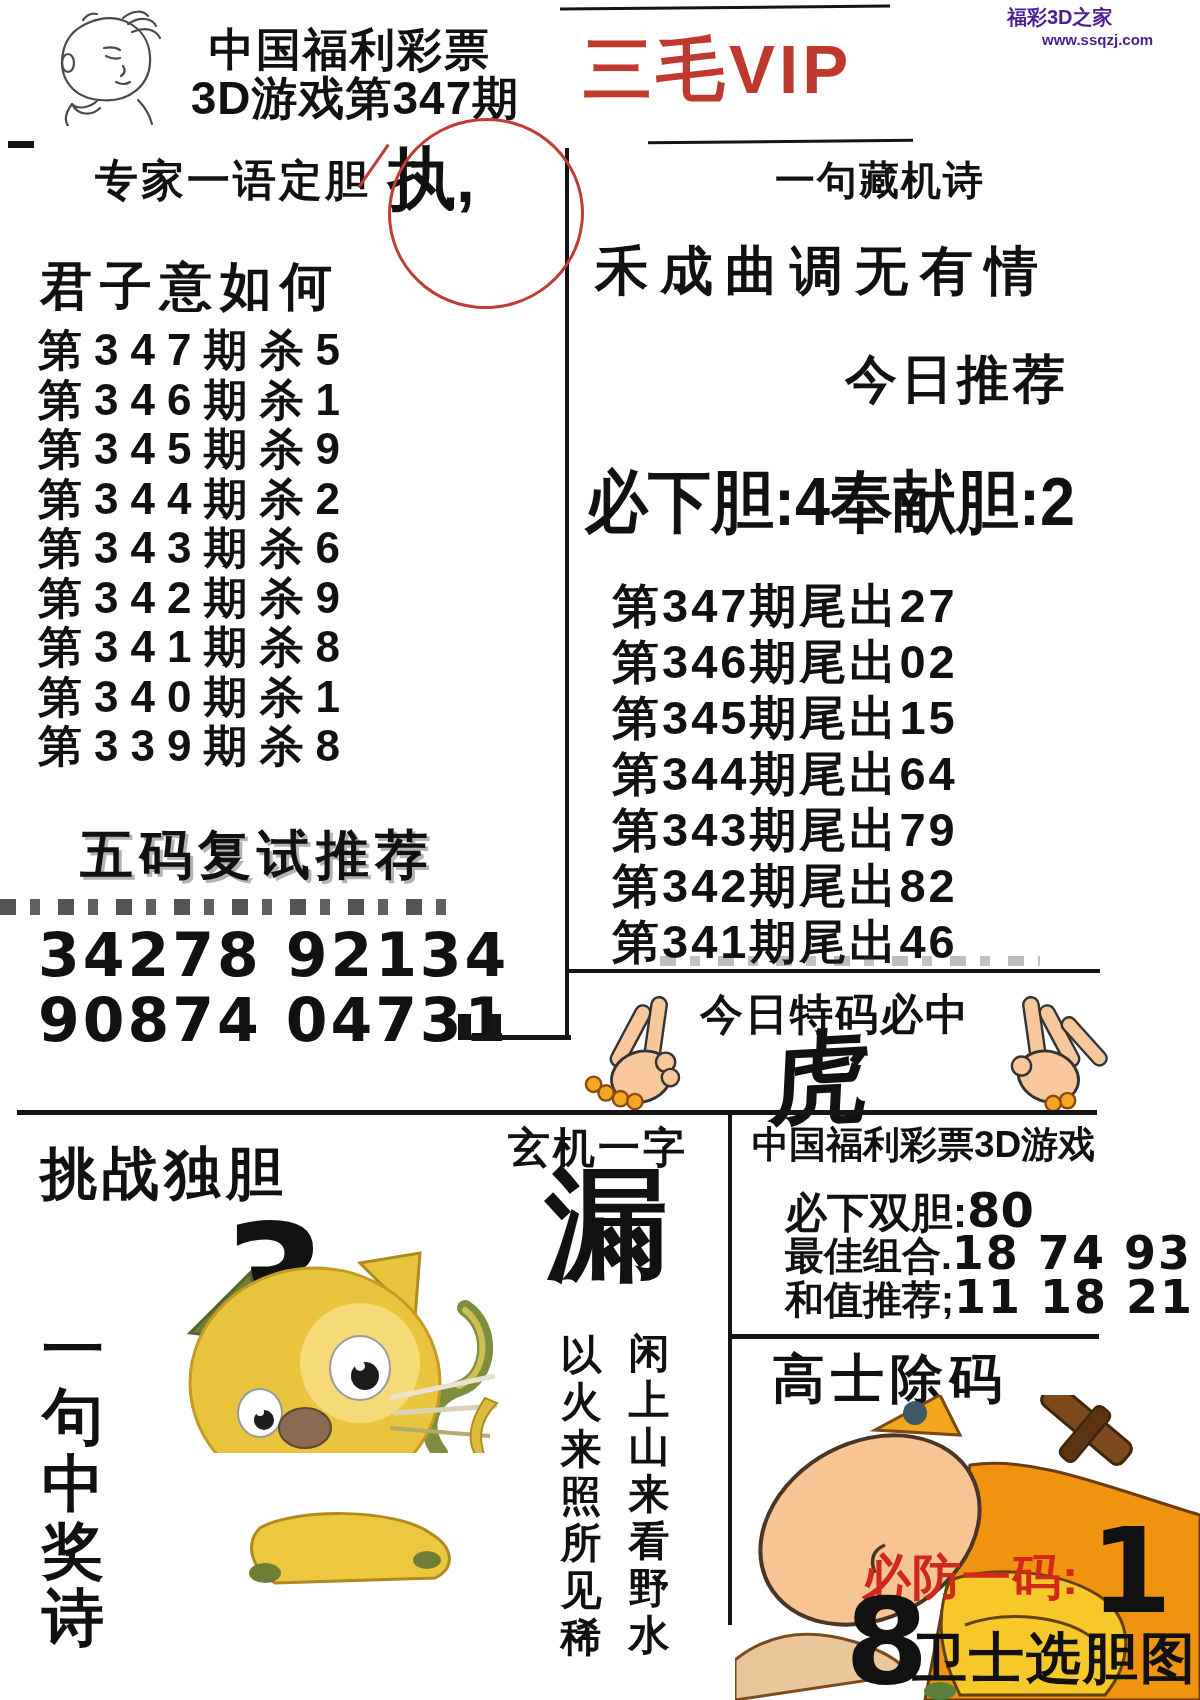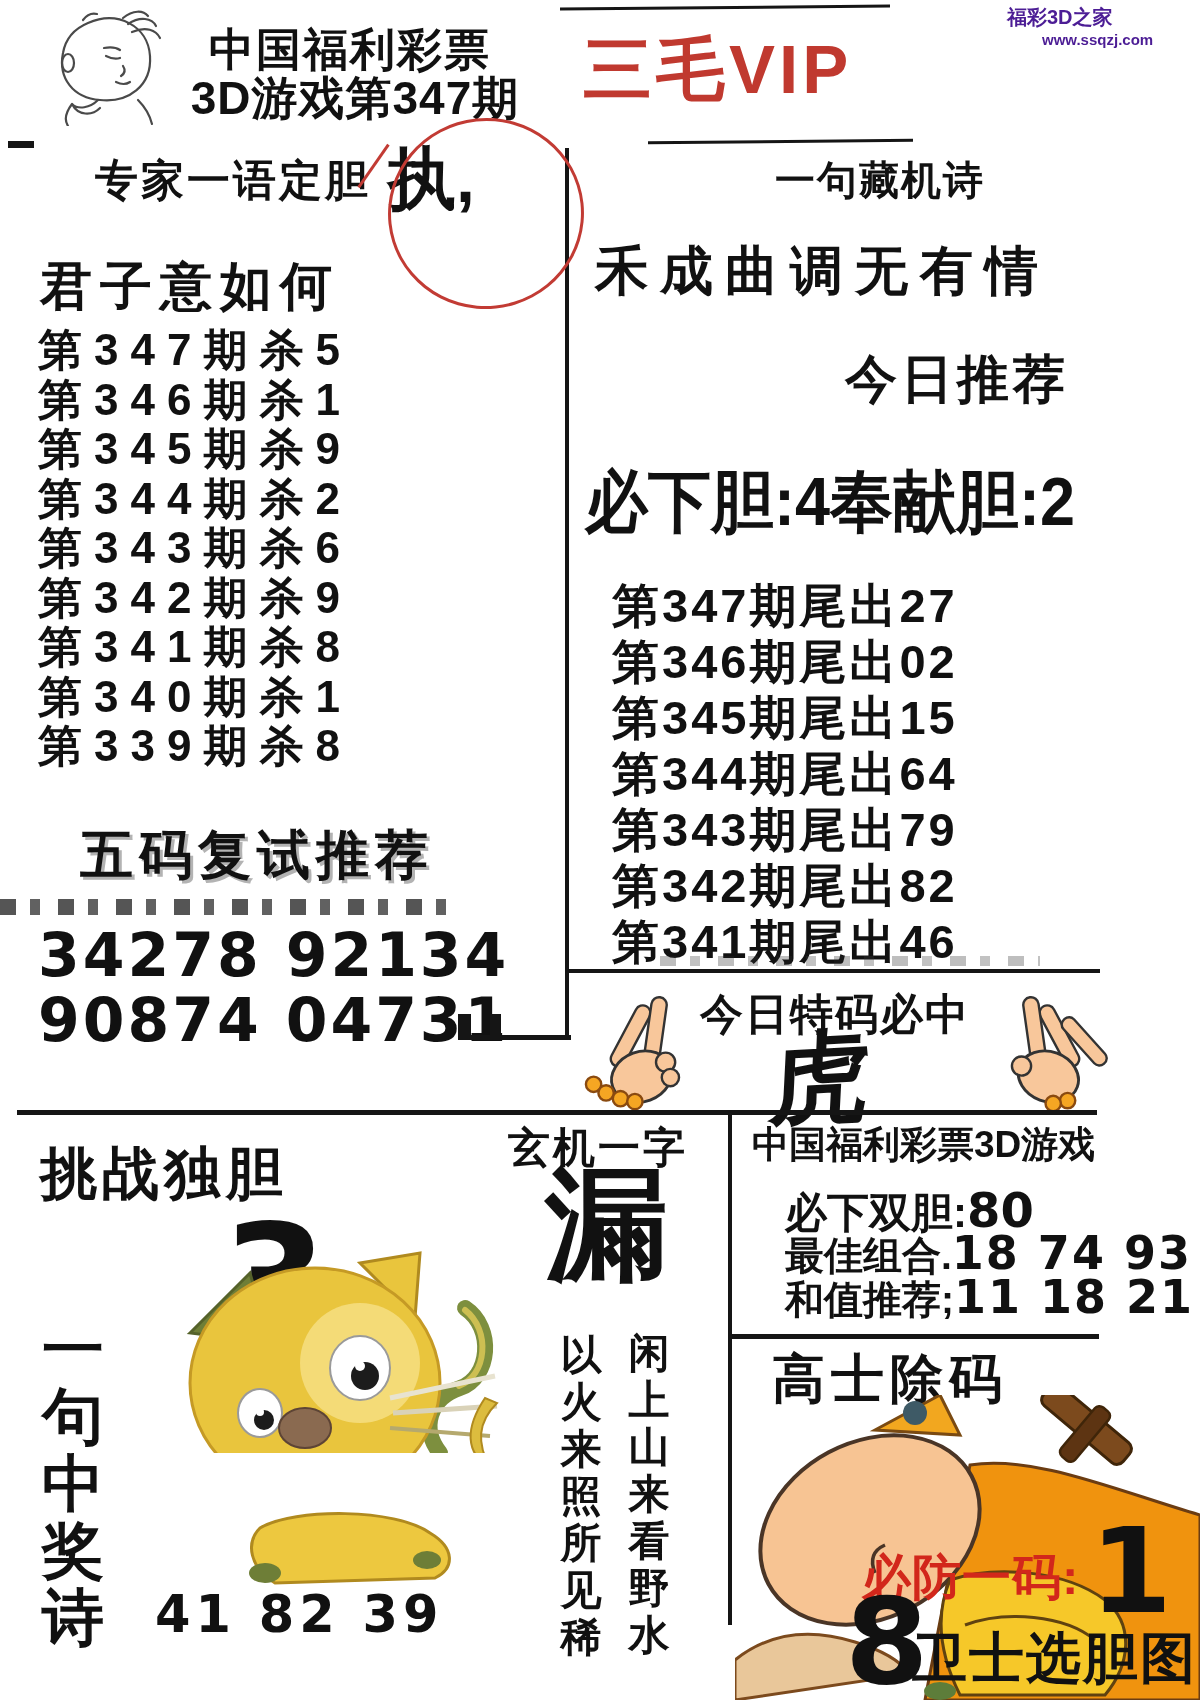--- a/index.html
+++ b/index.html
@@ -161,21 +161,20 @@
     <path d="M225,160 L330,138" stroke="#e8e3d0" stroke-width="5"></path>
     <path d="M228,175 L332,168" stroke="#d9d2b8" stroke-width="5"></path>
     <path d="M225,190 L325,198" stroke="#b5a96e" stroke-width="4"></path>
     <path d="M320,160 C300,190 300,215 325,230 C312,205 312,185 332,165 Z" fill="#dcbc3e" stroke="#b08a1f" stroke-width="2"></path>
     <rect x="0" y="215" width="335" height="75" fill="#ffffff"></rect>
     <path d="M95,290 C130,270 230,270 265,295 C290,310 290,330 270,340 L110,345 C85,330 80,305 95,290 Z" fill="#edc83f" stroke="#b08a1f" stroke-width="3"></path>
     <ellipse cx="100" cy="335" rx="16" ry="10" fill="#6e7e37"></ellipse>
     <ellipse cx="262" cy="322" rx="14" ry="9" fill="#6e7e37"></ellipse>
   </svg>
 
-  <div class="abs num" style="left:155px;top:1585px;font-size:51px;letter-spacing:5px;">41 82 39</div>
 
   <div class="abs b" style="left:508px;top:1120px;font-size:42px;letter-spacing:3px;">玄机一字</div>
   <div class="abs b" style="left:545px;top:1162px;font-size:124px;line-height:1;">漏</div>
   <div class="abs vcol v-poem" style="left:558px;top:1332px;width:46px;">
       <span>以</span>
       <span>火</span>
       <span>来</span>
       <span>照</span>
       <span>所</span>
       <span>见</span>

